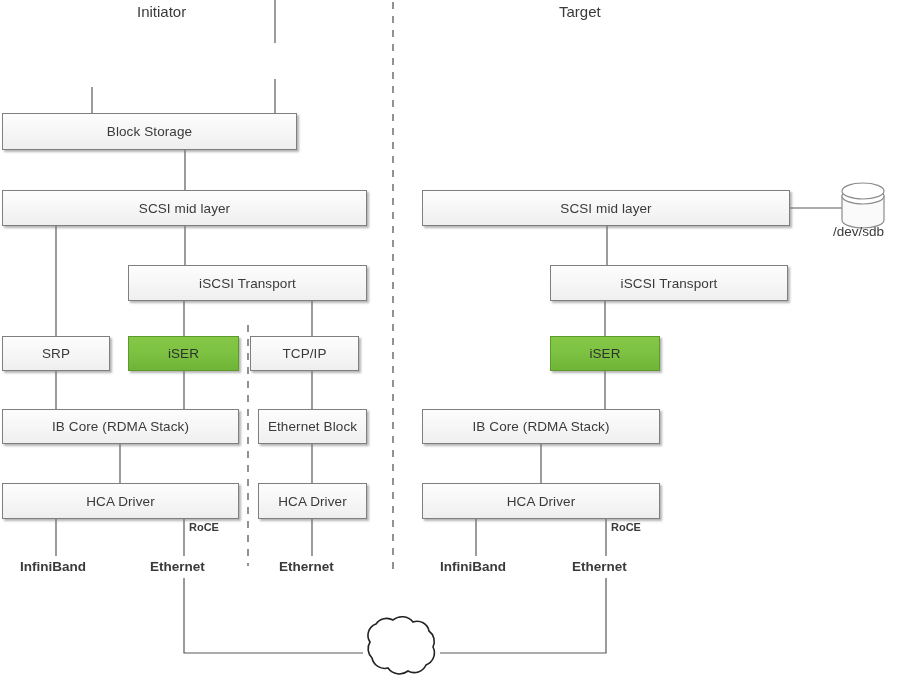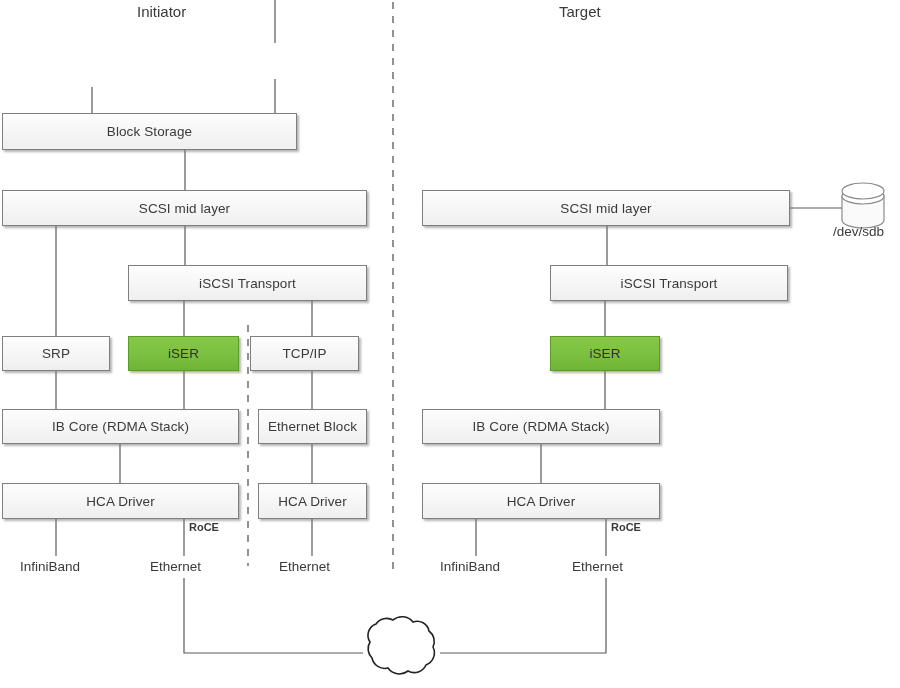--- a/index.html
+++ b/index.html
@@ -49,20 +49,21 @@
     position: absolute;
     font-size: 15px;
     color: #3a3a3a;
     white-space: nowrap;
   }
   .edge-label {
     position: absolute;
     font-size: 13.5px;
     color: #3a3a3a;
     white-space: nowrap;
+    font-weight: bold;
   }
   .tiny-label {
     position: absolute;
     font-size: 11px;
     font-weight: bold;
     color: #3a3a3a;
     white-space: nowrap;
   }
   .disk-label {
     position: absolute;

